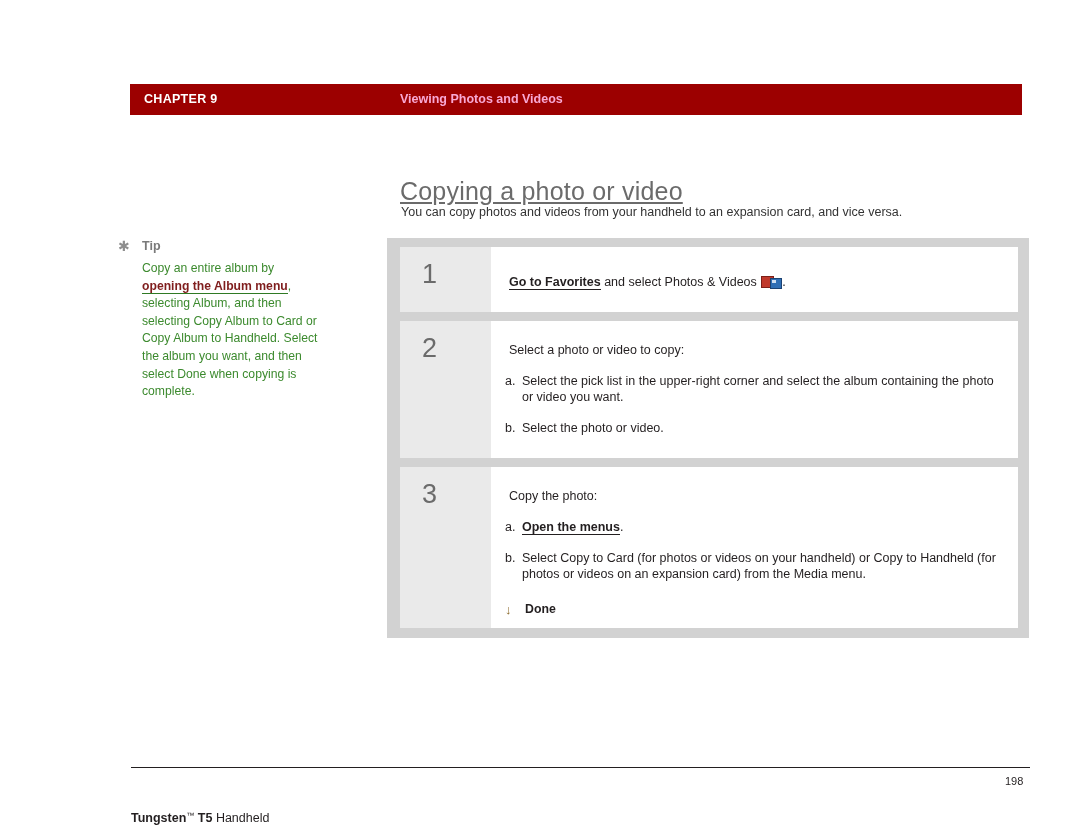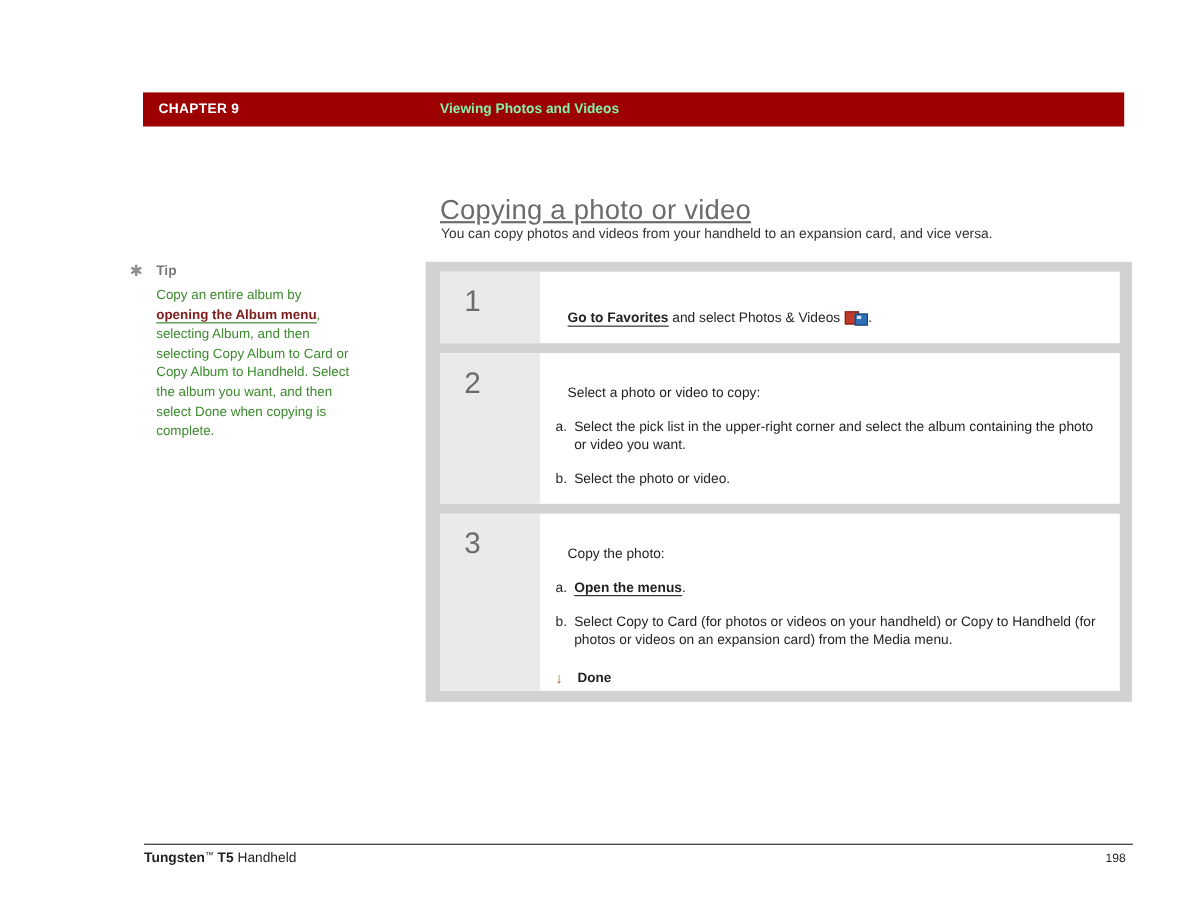--- a/index.html
+++ b/index.html
@@ -33,21 +33,21 @@
     font-weight: bold;
     color: #ffffff;
     letter-spacing: 0.3px;
   }
   .header-section {
     position: absolute;
     left: 270px;
     top: 8px;
     font-size: 12.5px;
     font-weight: bold;
-    color: #86efac;
+    color: #f9a8d4;
   }
 
   
   .page-title {
     position: absolute;
     left: 400px;
     top: 160px;
     font-size: 25px;
     color: #6b6b6b;
     font-weight: normal;
@@ -136,21 +136,21 @@
     color: #6b6b6b;
     font-weight: normal;
   }
   .step-body {
     flex: 1;
     padding: 15px 14px 13px 14px;
     font-size: 12.5px;
     line-height: 16px;
     color: #231f20;
   }
-  .step-body p { margin: 11px; }
+  .step-body p { margin: 4px; }
   .sub-item {
     display: flex;
     margin-top: 15px;
   }
   .sub-letter {
     width: 17px;
     min-width: 17px;
   }
   .sub-text { flex: 1; }
   .ul-bold {
@@ -207,21 +207,21 @@
     position: absolute;
     left: 131px;
     top: 767px;
     width: 899px;
     height: 1px;
     background: #231f20;
   }
   .footer-left {
     position: absolute;
     left: 131px;
-    top: 773px;
+    top: 811px;
     font-size: 12.5px;
     color: #231f20;
   }
   .footer-left .tm { font-size: 8px; vertical-align: 4px; }
   .footer-left b { font-weight: bold; }
   .footer-page {
     position: absolute;
     left: 1005px;
     top: 775px;
     font-size: 11px;

